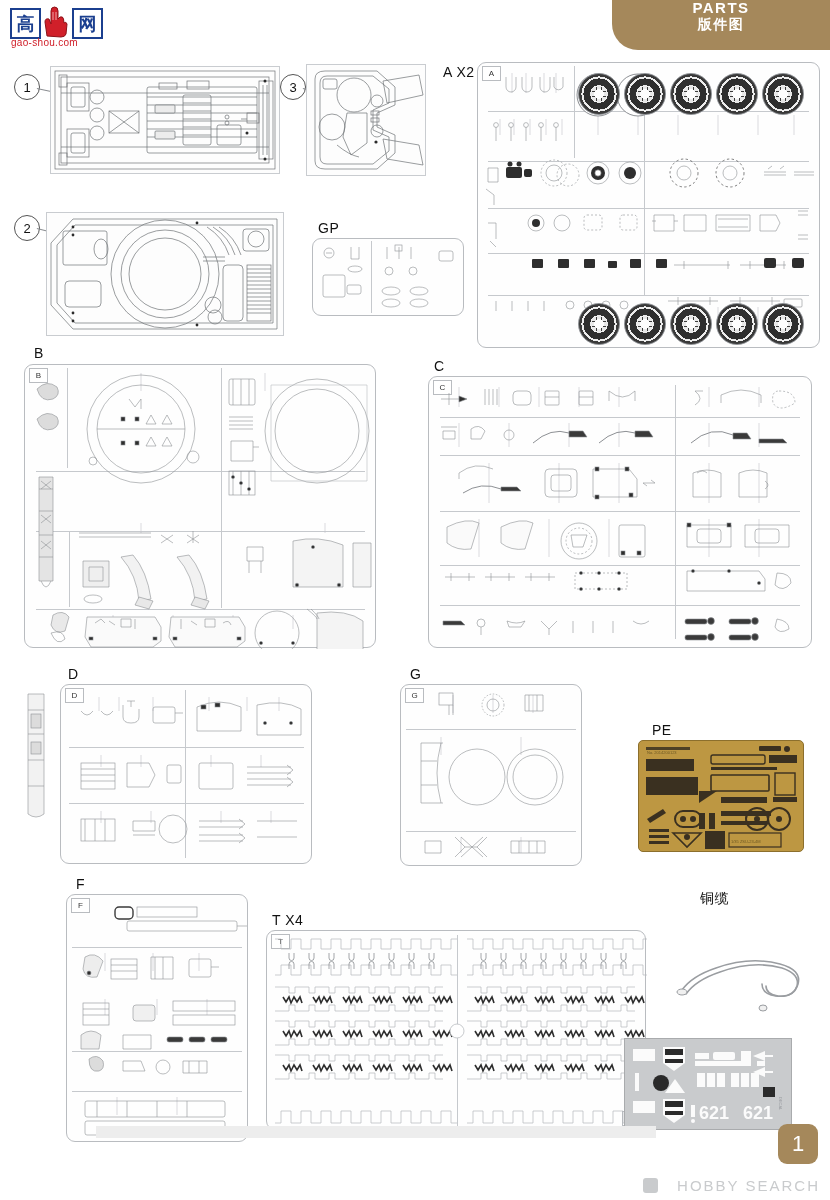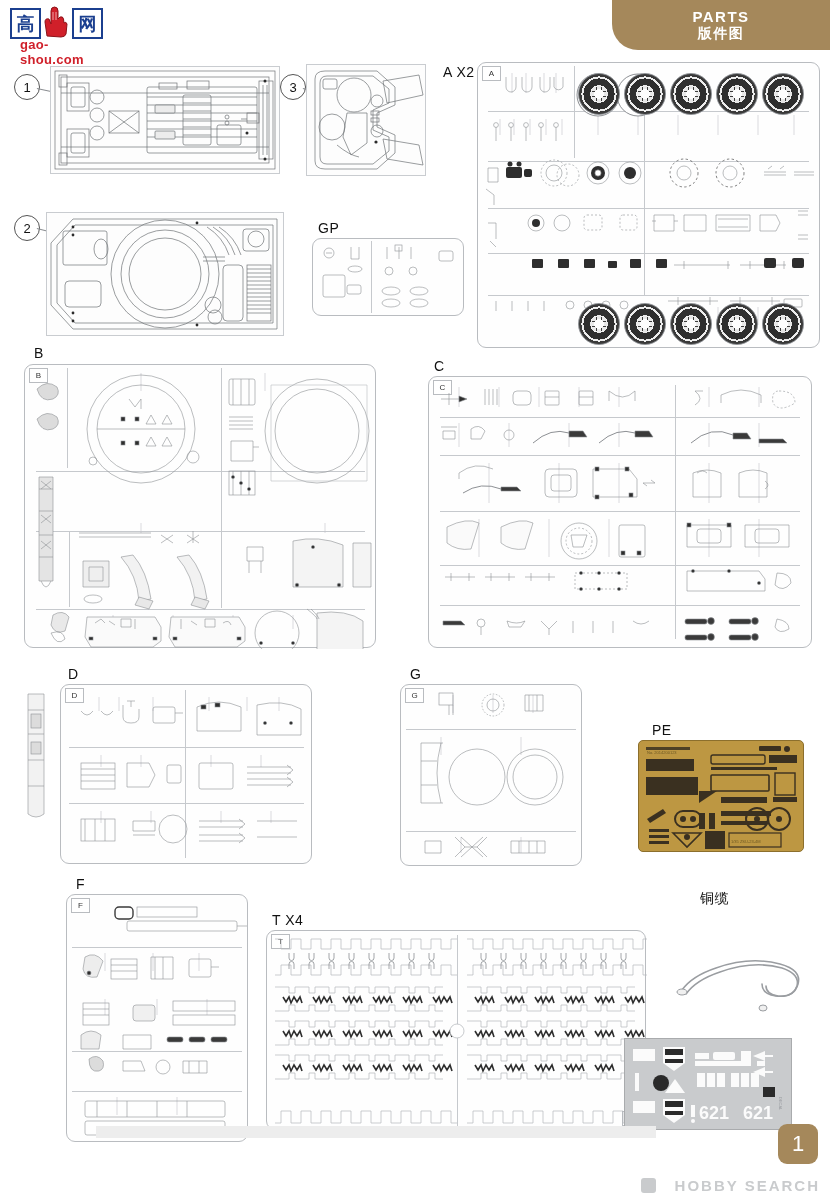--- a/index.html
+++ b/index.html
@@ -2,34 +2,34 @@
 <html><head>
 <meta charset="utf-8">
 <style>
   html,body{margin:0;padding:0;background:#fff;}
   body{width:830px;height:1200px;position:relative;overflow:hidden;
        font-family:"Liberation Sans",sans-serif;color:#1b1b1b;}
 
   
   .header-banner{position:absolute;left:612px;top:0;width:218px;height:50px;
     background:#a5885b;border-bottom-left-radius:26px;
-    display:flex;flex-direction:column;align-items:center;justify-content:center;
+    display:flex;flex-direction:column;align-items:center;justify-content:flex-start;
     color:#fff;letter-spacing:1.5px;}
   .header-banner .t1{font-size:15px;font-weight:bold;line-height:16px;}
   .header-banner .t2{font-size:14px;font-weight:bold;line-height:17px;}
 
   
   .logo{position:absolute;left:8px;top:6px;width:104px;height:46px;}
   .logo .box{position:absolute;width:27px;height:27px;top:2px;
     border:2px solid #1b3f8f;color:#1b3f8f;font-size:18px;font-weight:bold;
     display:flex;align-items:center;justify-content:center;}
   .logo .b1{left:2px;}
   .logo .b3{left:64px;}
   .logo .hand{position:absolute;left:34px;top:0px;width:28px;height:32px;}
-  .logo .url{position:absolute;left:12px;top:31px;font-size:13px;font-weight:bold;
+  .logo .url{position:absolute;left:3px;top:31px;font-size:10px;font-weight:normal;
     color:#d0202a;letter-spacing:.3px;}
 
   
   .lbl{position:absolute;font-size:13px;color:#111;letter-spacing:.5px;}
   .lbl.big{font-size:14px;}
   .cn{font-family:"DejaVu Sans",sans-serif;}
 
   
   .stepnum{position:absolute;width:24px;height:24px;border-radius:50%;
     border:1px solid #555;background:#fff;display:flex;align-items:center;
@@ -78,21 +78,21 @@
   .decal{position:absolute;background:#c9cbcd;border:1px solid #a9abad;}
 
   
   .cable{position:absolute;}
 
   
   .pagebox{position:absolute;right:12px;bottom:36px;width:40px;height:40px;
     background:#a5885b;border-radius:9px;color:#fff;font-size:22px;
     display:flex;align-items:center;justify-content:center;}
   .hsmark{position:absolute;right:10px;bottom:6px;display:flex;align-items:center;
-    gap:19px;color:#c9cbcd;font-size:15px;font-weight:bold;letter-spacing:2px;}
+    gap:19px;color:#c9cbcd;font-size:15px;font-weight:normal;letter-spacing:2px;}
   .hsmark .gl{display:inline-block;width:15px;height:15px;background:#c9cbcd;
     border-radius:3px;}
   .wm-top{position:absolute;left:96px;top:1126px;width:560px;height:12px;
     background:#ededed;}
 </style>
 </head>
 <body>
 
 <div class="header-banner">
   <div class="t1">PARTS</div>

